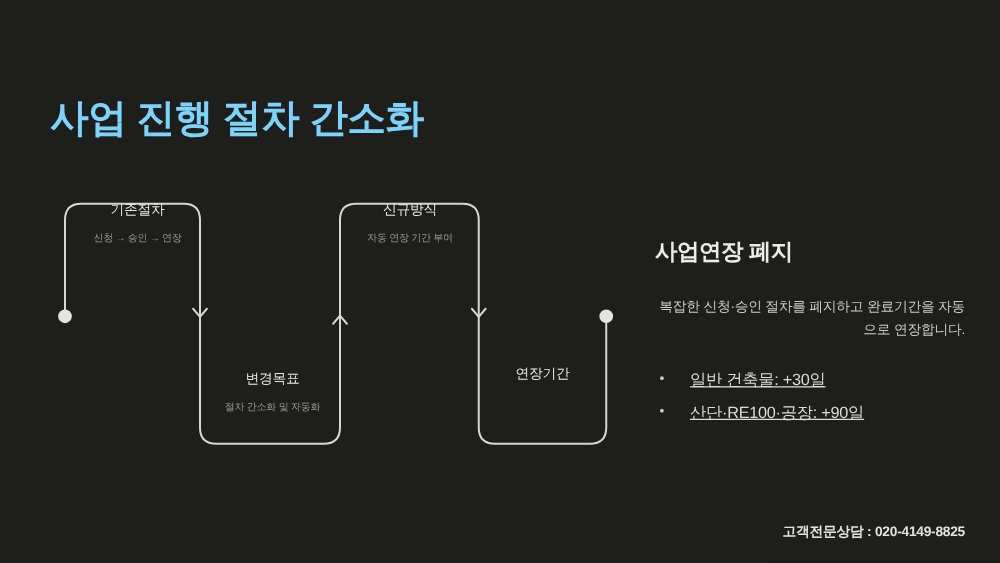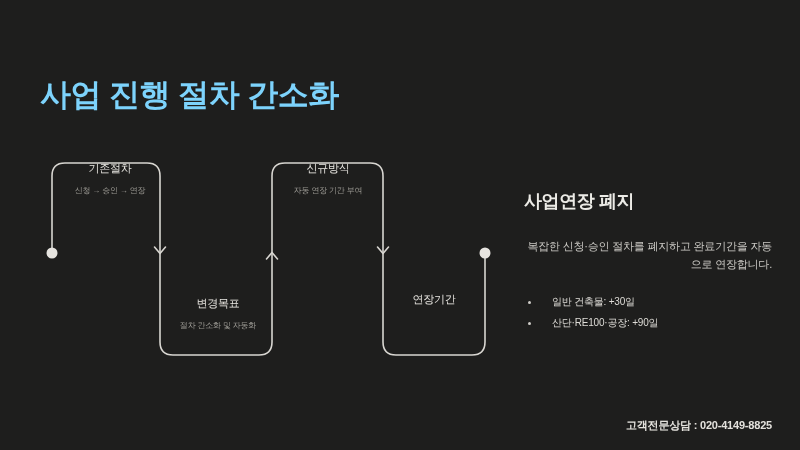--- a/index.html
+++ b/index.html
@@ -85,24 +85,25 @@
     letter-spacing:-0.2px;
     text-align:right;
   }
   #panel-bullets {
     margin-top:20px;
     list-style:none;
   }
   #panel-bullets li {
     position:relative;
     padding-left:28px;
-    font-size:10px;
+    font-size:13px;
     color:#dedcd7;
     line-height:1.5;
     letter-spacing:-0.2px;
+    text-decoration:underline;
   }
   #panel-bullets li + li { margin-top:6px; }
   #panel-bullets li .bullet-dot {
     position:absolute;
     left:4px; top:7px;
     width:3px; height:3px;
     border-radius:50%;
     background:#cfcdc8;
   }
 

